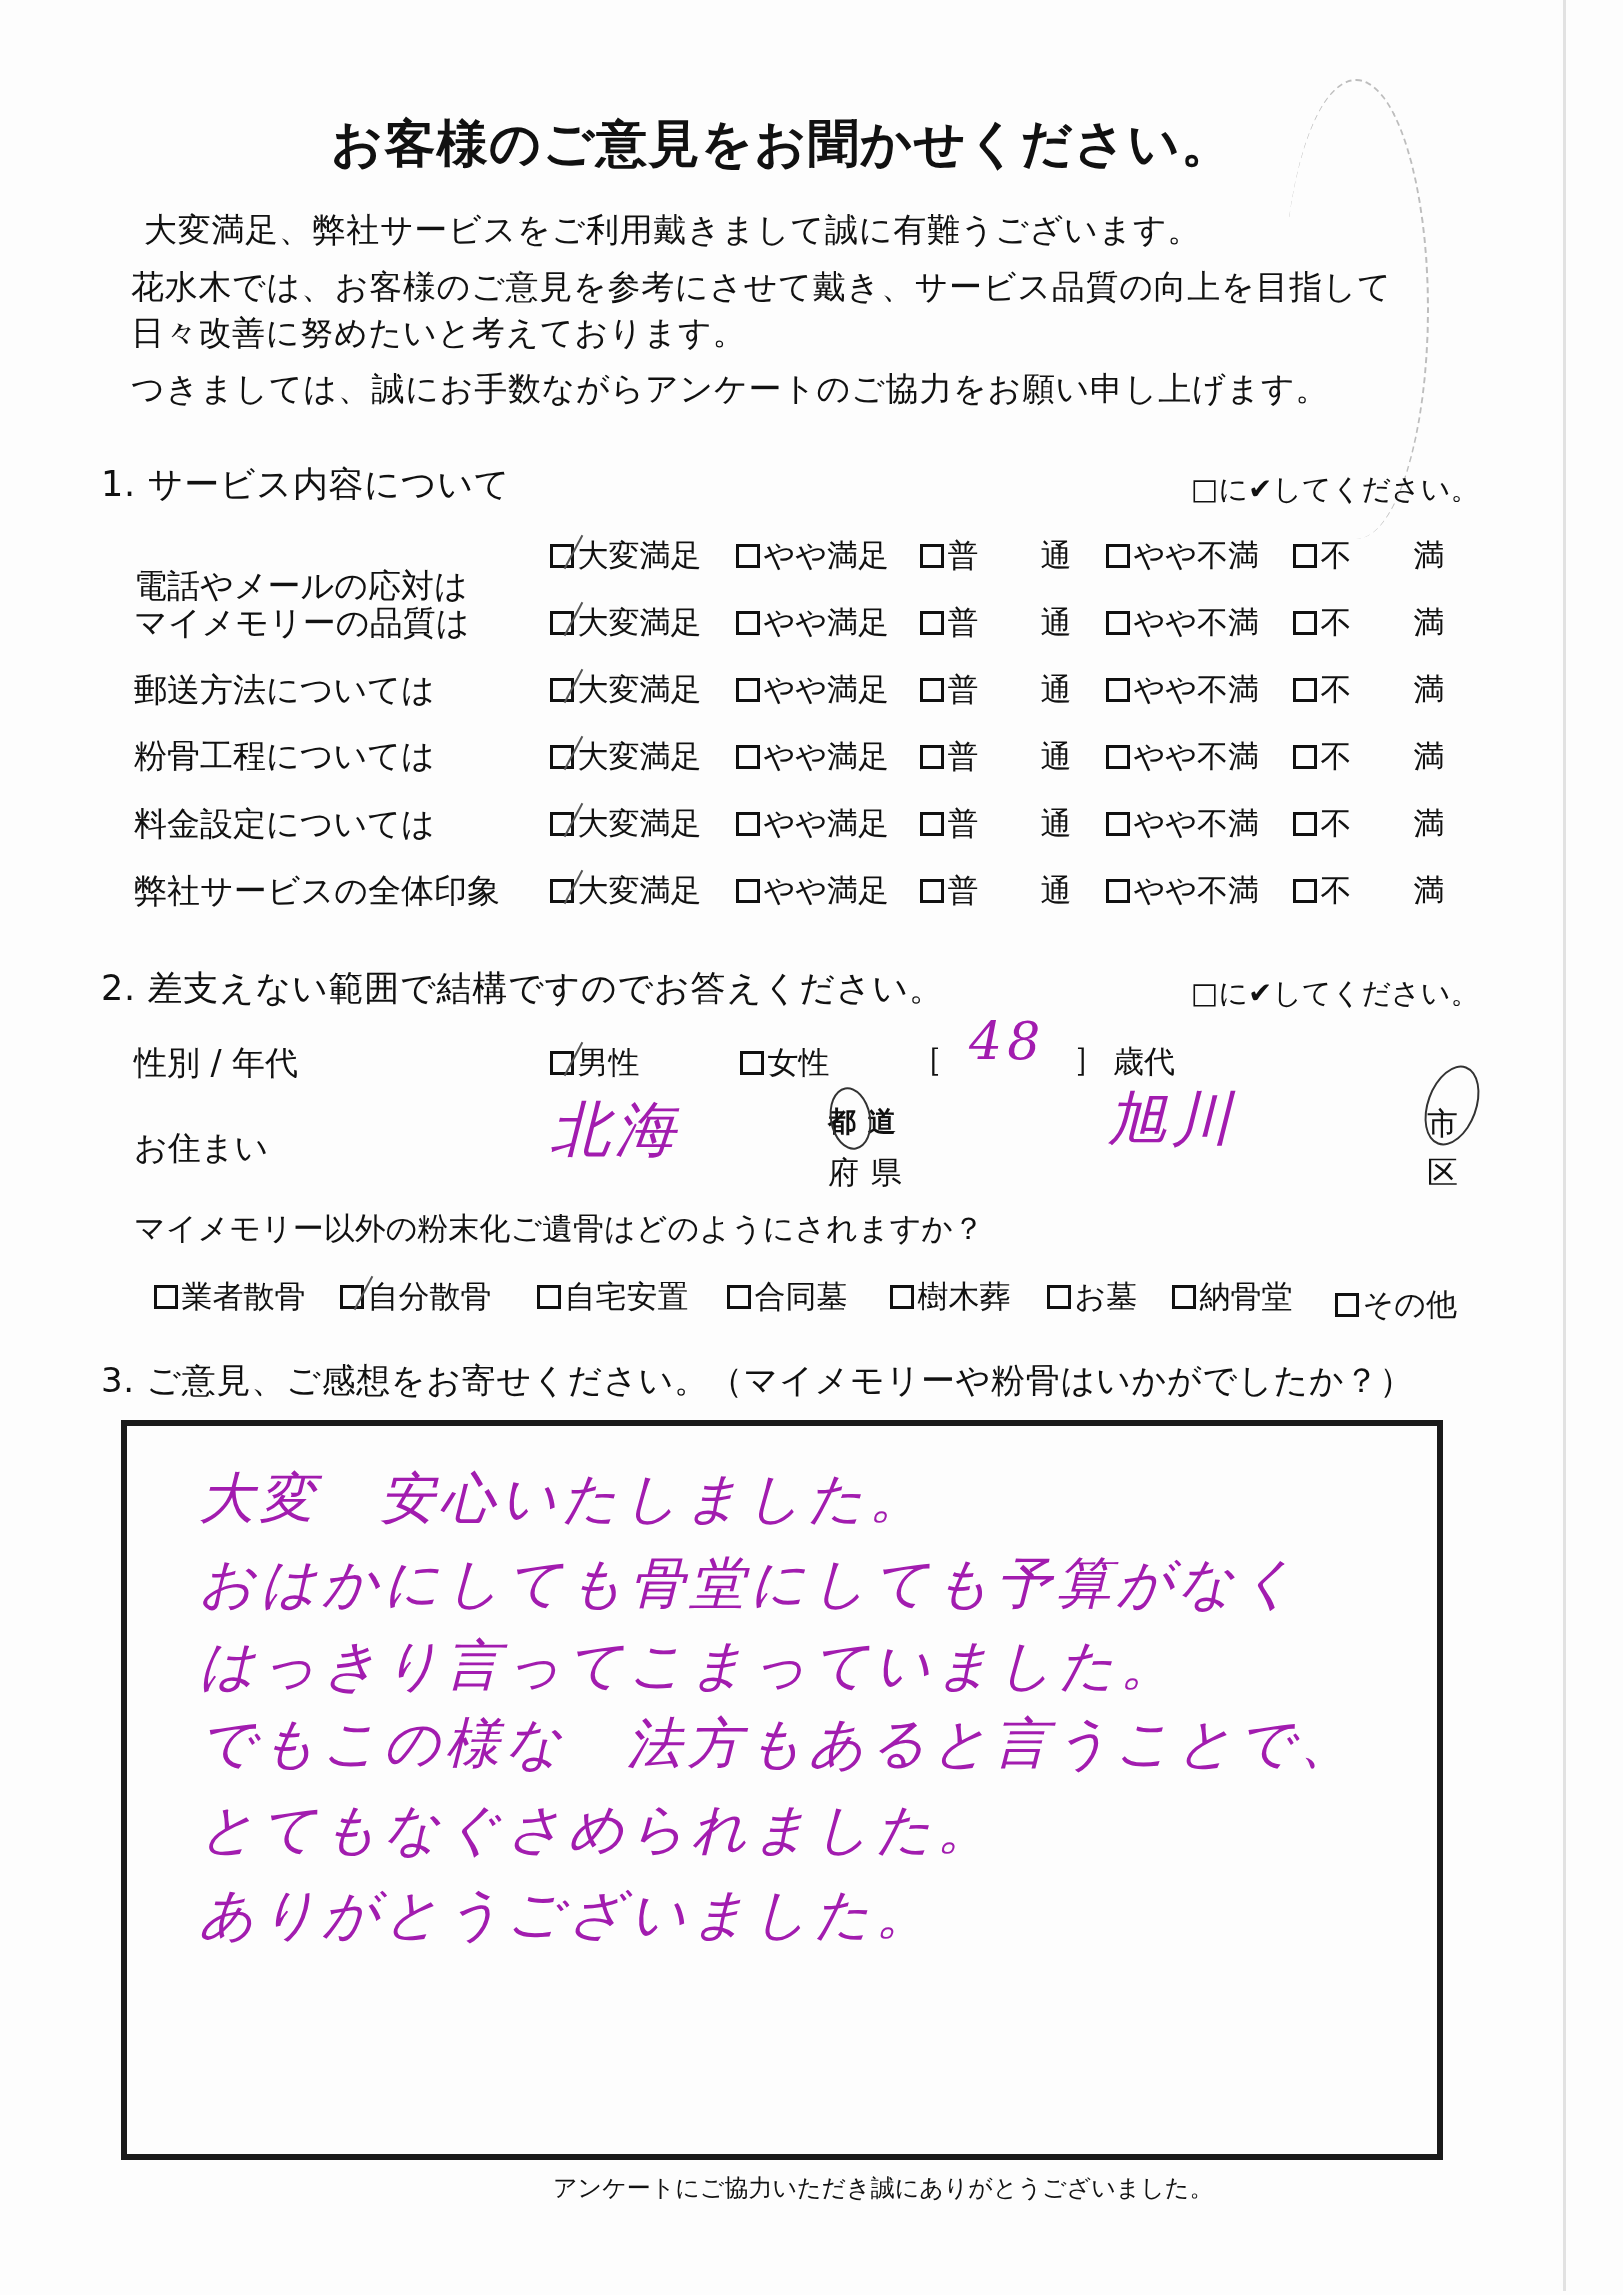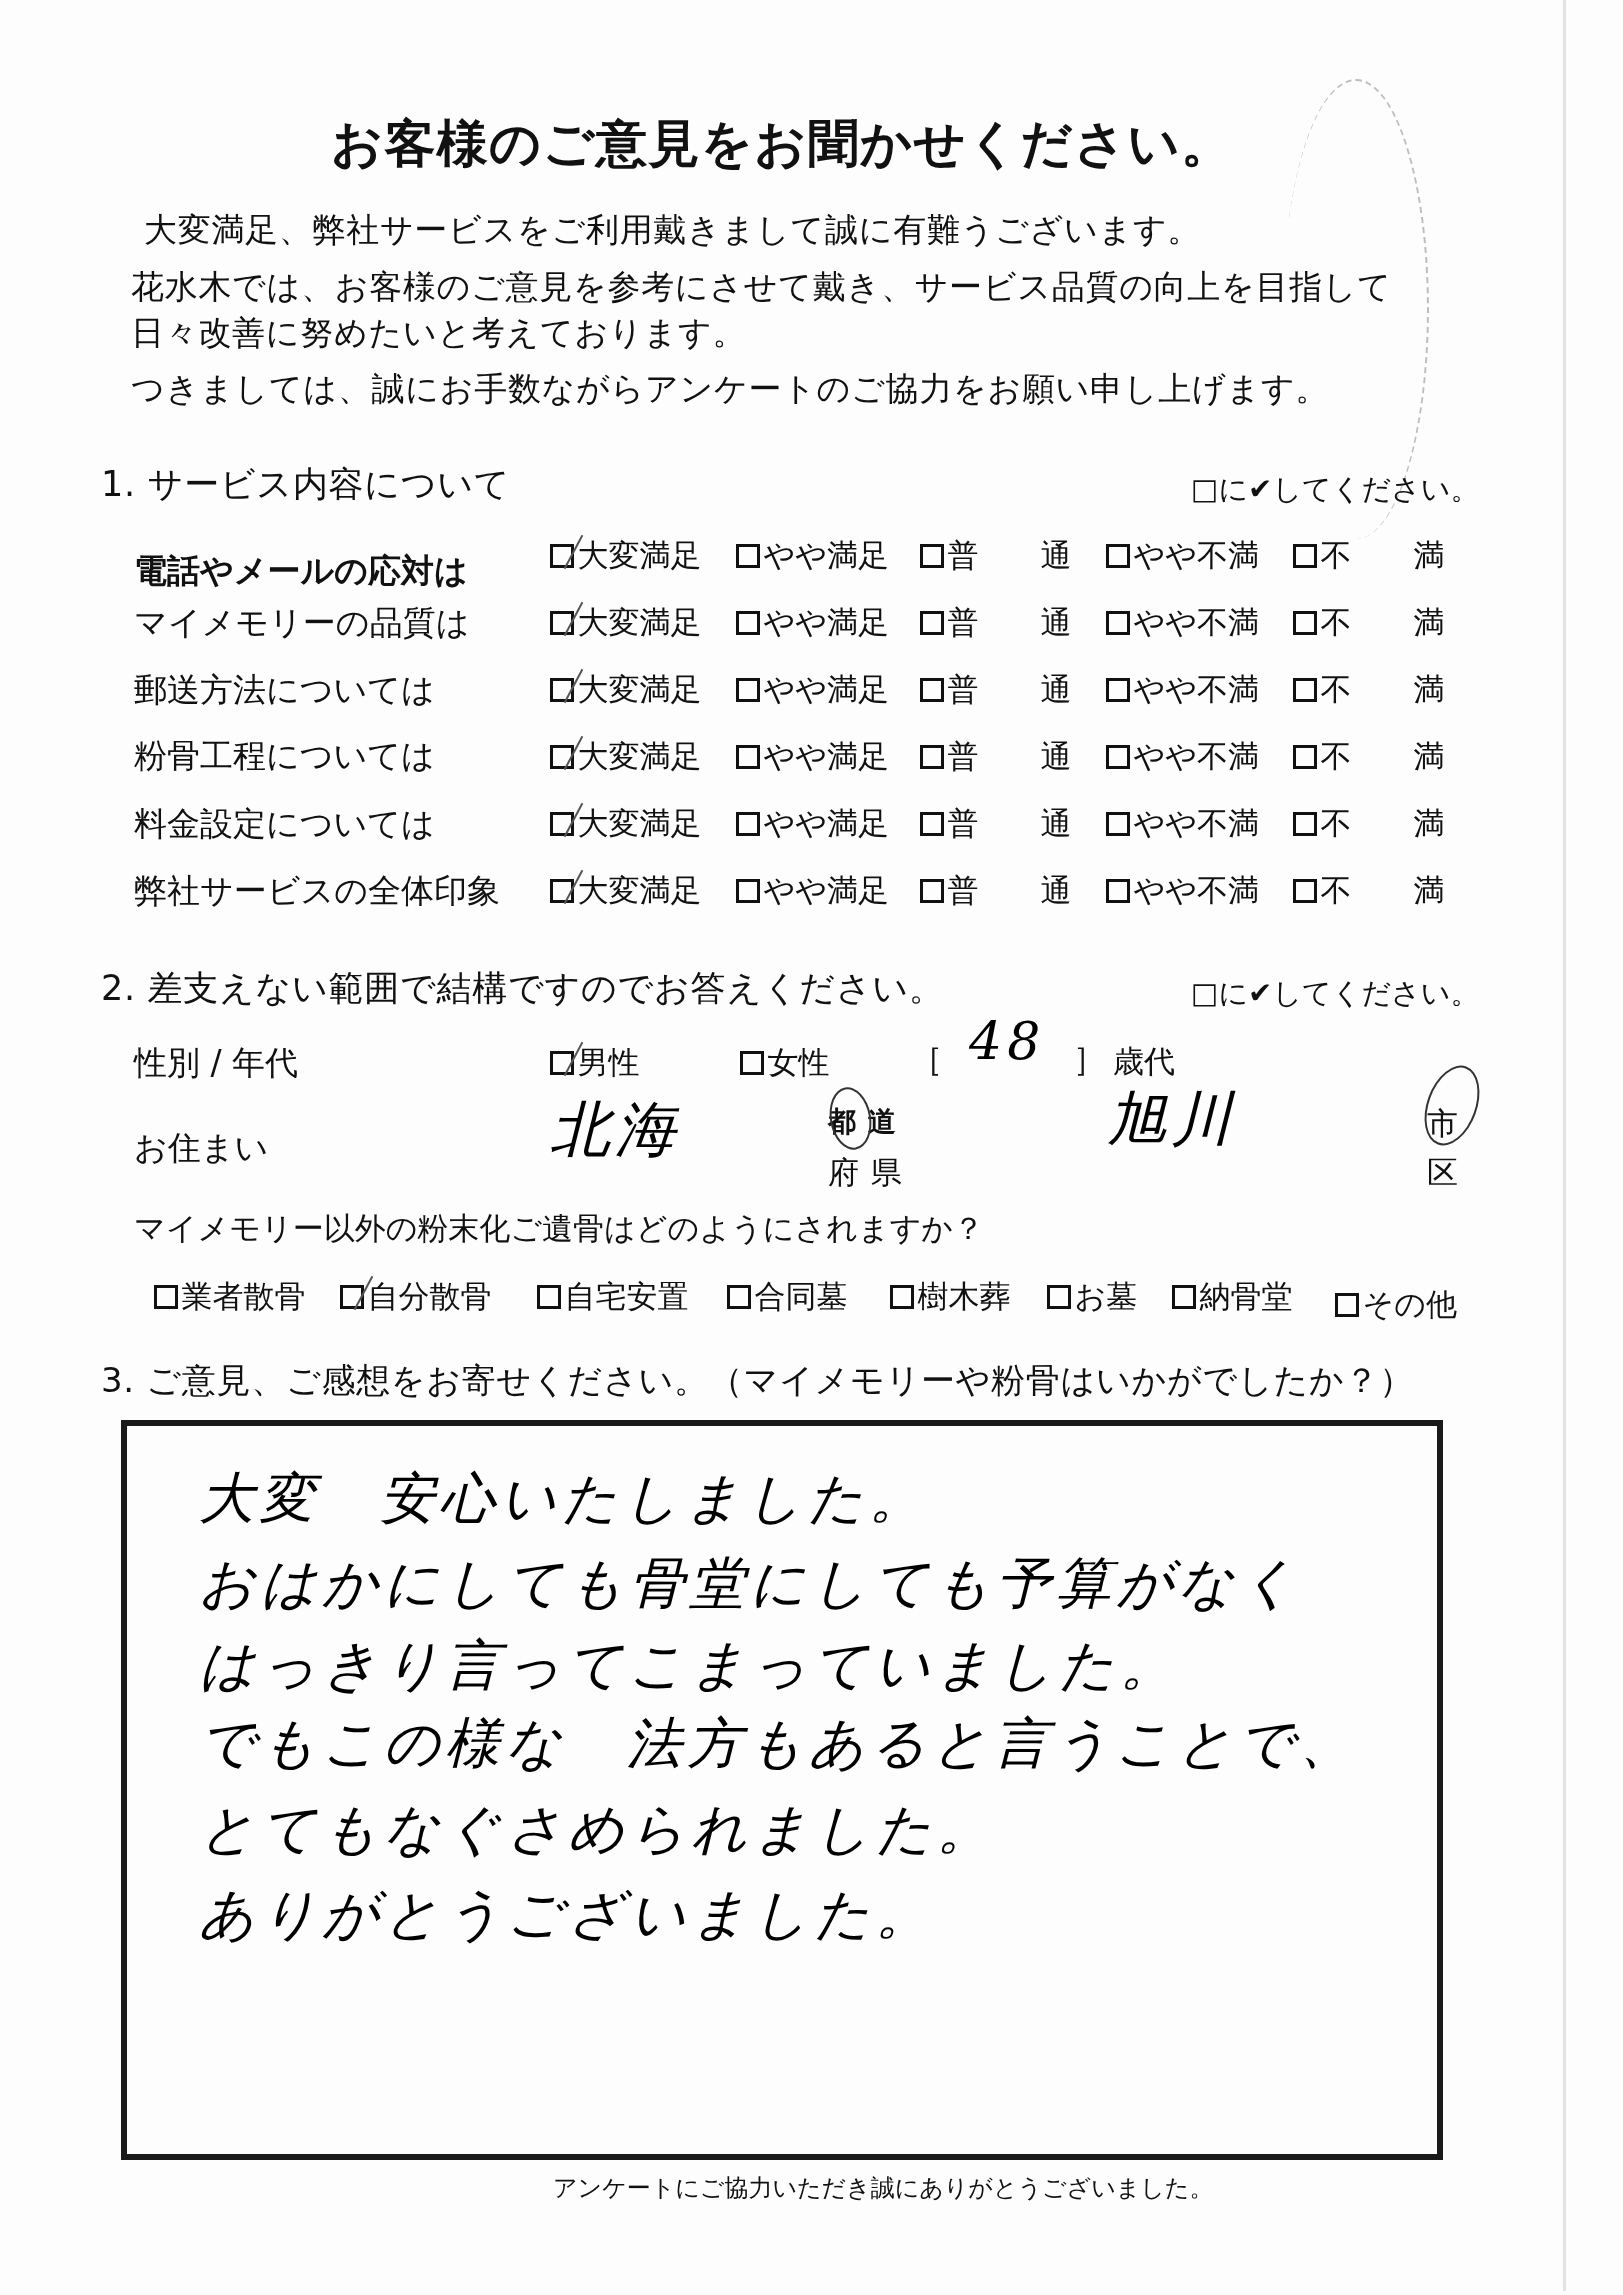--- a/index.html
+++ b/index.html
@@ -21,21 +21,21 @@
     display: inline-block; width: 23.6px; height: 23.6px; border: 3.9px solid #111;
     box-sizing: border-box; margin-right: 3.9px; position: relative; vertical-align: middle;
   }
   .box.checked::after {
     content: ""; position: absolute; left: 3.9px; top: -18.3px; width: 6.5px; height: 38px;
     border-right: 2.6px solid #555; transform: rotate(28deg); transform-origin: bottom;
   }
   .opt { position: absolute; display: flex; align-items: center; }
   .hand {
     font-family: "DejaVu Serif", "Liberation Serif", serif; font-style: italic;
-    color: #000000; font-size: 55px; letter-spacing: 5.2px;
+    color: #a21caf; font-size: 55px; letter-spacing: 5.2px;
   }
   .circle {
     position: absolute; border: 2.6px solid #333; border-radius: 50%;
   }
   .comment-box {
     position: absolute; left: 121px; top: 1420px; width: 1322px; height: 740px;
     border: 6.5px solid #1a1a1a; box-sizing: border-box;
   }
   .footer { font-size: 24px; left: 553px; top: 2172px; }
   .pencil {
@@ -52,21 +52,21 @@
 
 <div class="abs intro" style="top:208px; left:144px;">大変満足、弊社サービスをご利用戴きまして誠に有難うございます。</div>
 <div class="abs intro" style="top:265px;">花水木では、お客様のご意見を参考にさせて戴き、サービス品質の向上を目指して</div>
 <div class="abs intro" style="top:311px;">日々改善に努めたいと考えております。</div>
 <div class="abs intro" style="top:367px;">つきましては、誠にお手数ながらアンケートのご協力をお願い申し上げます。</div>
 
 <div class="abs sec-head" style="top:461px;">1. サービス内容について</div>
 <div class="abs hint" style="top:470px;">□に✔してください。</div>
 
 <div id="s1rows">
-    <div class="abs row-label" style="top: 549px; font-weight: bold;">電話やメールの応対は</div>
+    <div class="abs row-label" style="top: 564px;">電話やメールの応対は</div>
     <div class="opt cb-group" style="left: 550px; top: 535px;">
       <span class="box checked"></span>
       <span>大変満足</span>
     </div>
     <div class="opt cb-group" style="left: 736px; top: 535px;">
       <span class="box"></span>
       <span>やや満足</span>
     </div>
     <div class="opt cb-group" style="left: 920px; top: 535px;">
       <span class="box"></span>

